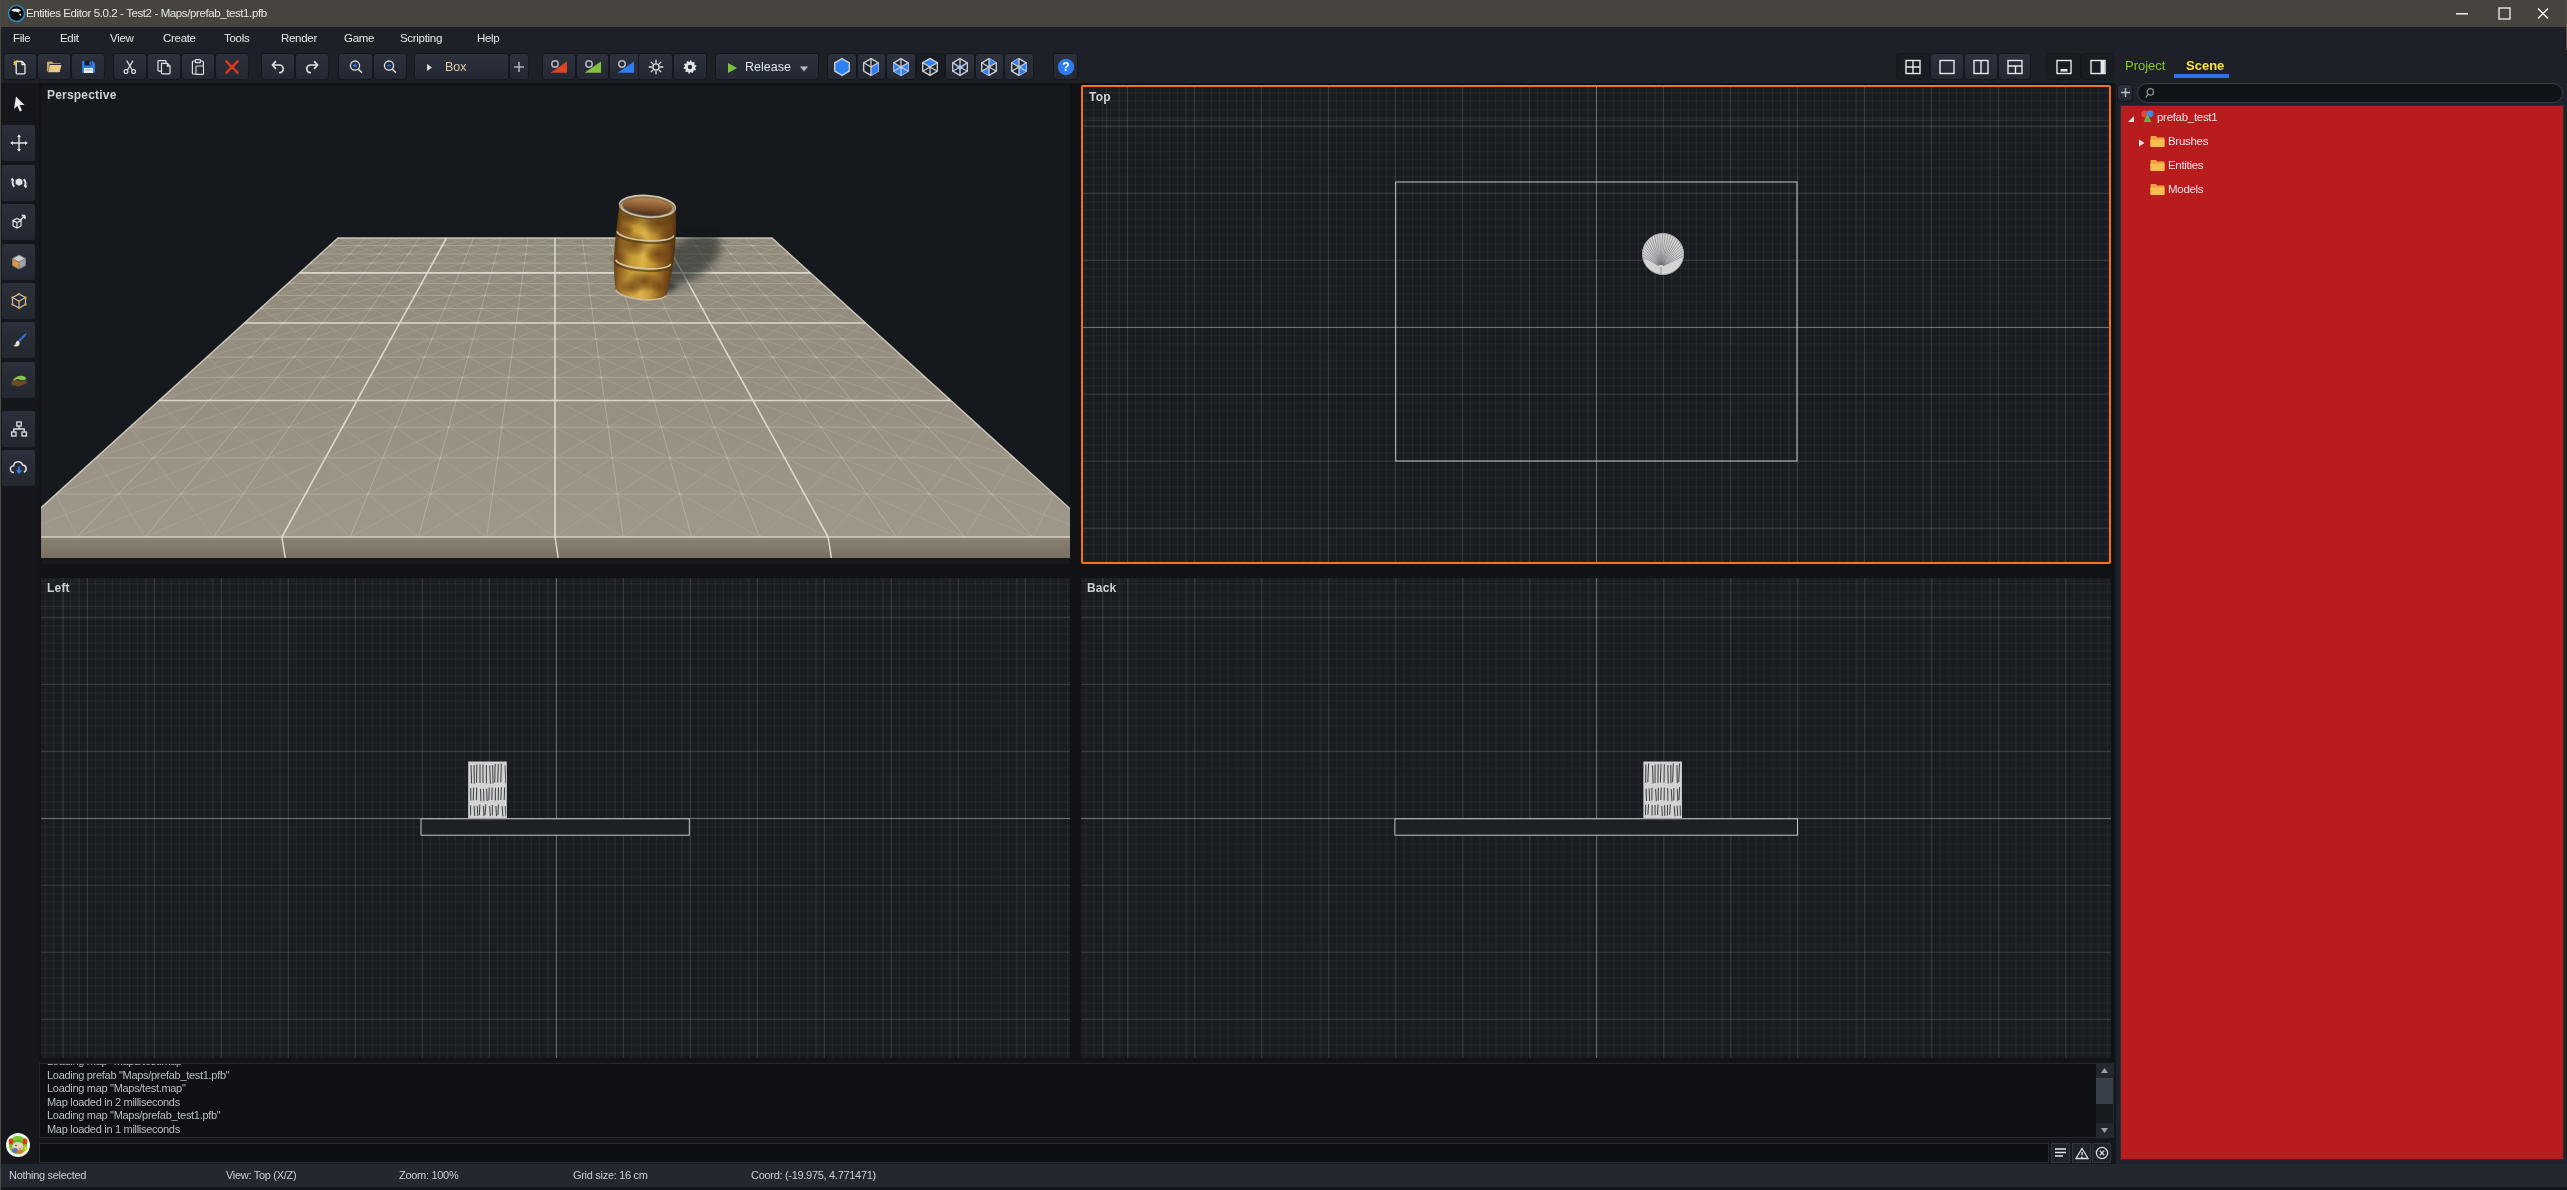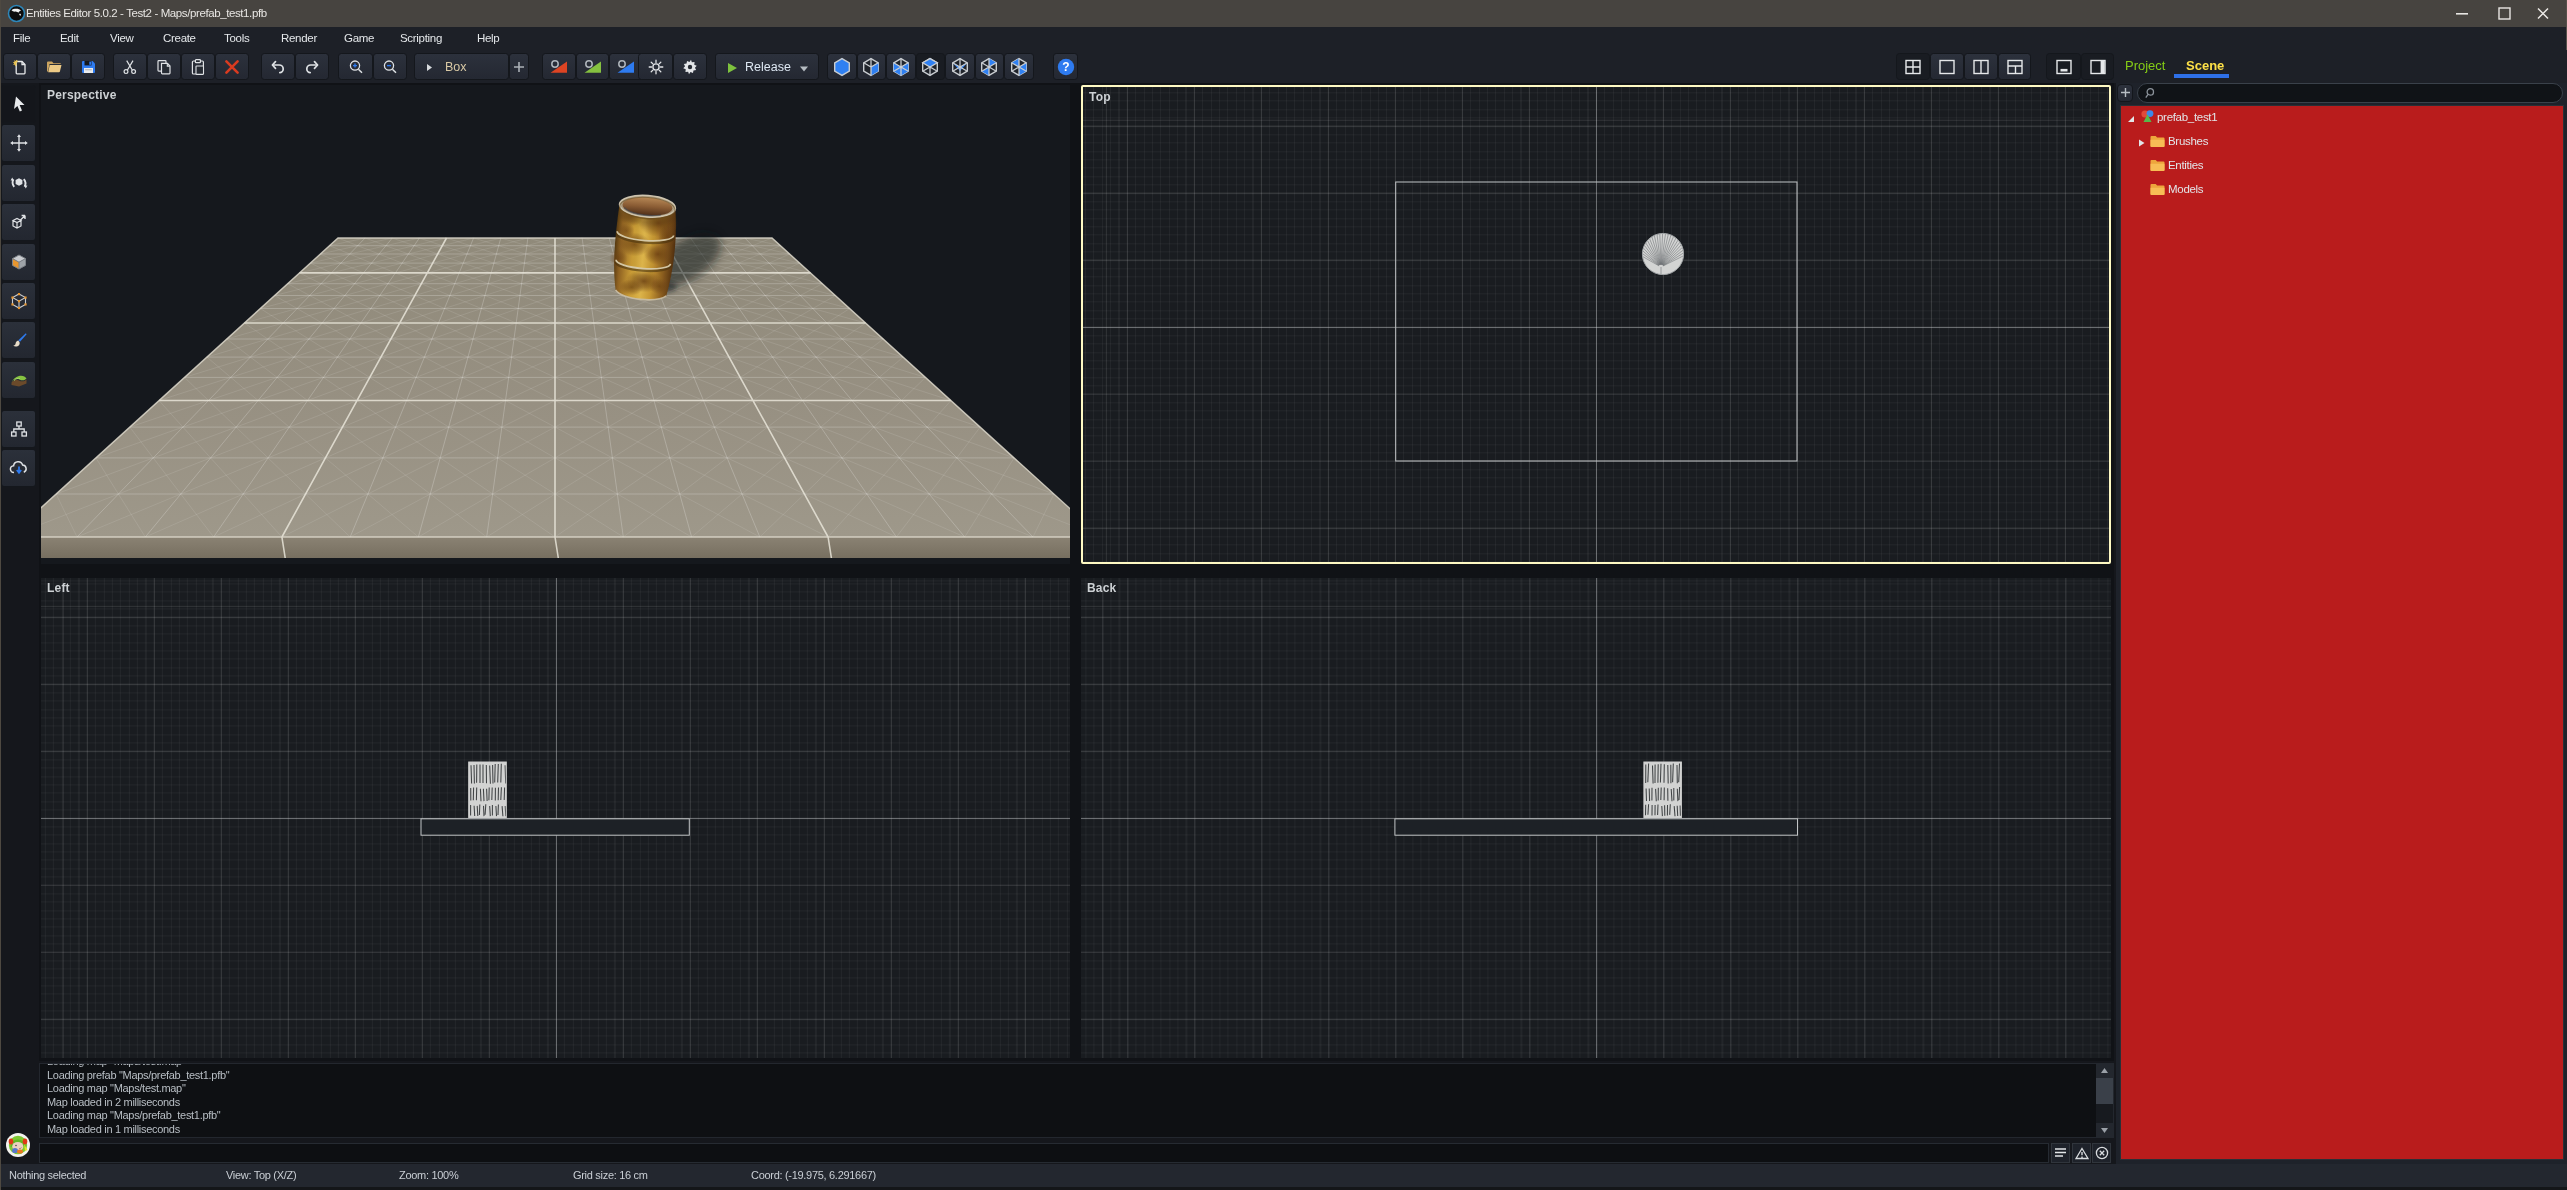--- a/index.html
+++ b/index.html
@@ -452,21 +452,21 @@
             <path d="M572.7,176.7 A27.3 6.8 0 0 0 627.3,176.7" fill="none" stroke="#d7cbab" stroke-opacity="0.95" stroke-width="1.7"></path>
             <path d="M574.5,207 C583,216.5 617,216.5 625.5,209" fill="none" stroke="#cabfa6" stroke-opacity="0.9" stroke-width="1.6"></path>
             <ellipse cx="600" cy="121" rx="28" ry="10.8" fill="#ac9c80"></ellipse>
             <ellipse cx="600" cy="121.3" rx="25" ry="9" fill="url(#barrelin)"></ellipse>
             <path d="M577 124 A25 9 0 0 0 614 129" fill="none" stroke="#3c4c5e" stroke-opacity="0.5" stroke-width="1.6"></path>
             <ellipse cx="600" cy="121" rx="28" ry="10.8" fill="none" stroke="#d3c9b4" stroke-opacity="0.95" stroke-width="1.6"></ellipse>
             <ellipse cx="600" cy="122.8" rx="27.6" ry="10.6" fill="none" stroke="#63481e" stroke-opacity="0.55" stroke-width="1.1"></ellipse>
           </g>
         </g>
       </svg><span class="vplabel">Perspective</span></div>
-    <div class="vp" style="left:1080px;top:85px;width:1030px;height:479px;border:2px solid #fef9c3;border-radius:2px;background:#191c20">
+    <div class="vp" style="left:1080px;top:85px;width:1030px;height:479px;border:2px solid #f97316;border-radius:2px;background:#191c20">
 <div style="position:absolute;left:0;top:0;width:1026px;height:475px;background-color:#191c20;background-image:repeating-linear-gradient(to right,rgba(255,255,255,0.10) 0 1px,transparent 1px 67.0px),repeating-linear-gradient(to bottom,rgba(255,255,255,0.10) 0 1px,transparent 1px 67.0px),repeating-linear-gradient(to right,rgba(255,255,255,0.045) 0 1px,transparent 1px 8.375px),repeating-linear-gradient(to bottom,rgba(255,255,255,0.045) 0 1px,transparent 1px 8.375px);background-position:43.9px 0,0 38.8px,2.0px 0,0 5.3px;">
 <div class="cline" style="left:512.9px;top:0;width:1px;height:475px"></div>
 <div class="cline" style="left:0;top:239.8px;width:1026px;height:1px"></div>
 <svg width="1026" height="475" style="position:absolute;left:0;top:0">
 <rect x="312.7" y="95" width="401.3" height="279" fill="none" stroke="#c2c5c7" stroke-width="1"></rect>
 <circle cx="580.0" cy="167.0" r="20.6" fill="#d3d4d3"></circle>
           <path d="M575.8 178.8L559.6 169.5M576.0 178.5L559.4 166.6M576.1 178.3L559.7 163.8M576.3 178.2L560.3 161.0M576.5 178.0L561.3 158.3M576.7 177.9L562.7 155.8M576.9 177.8L564.5 153.5M577.1 177.7L566.5 151.5M577.3 177.6L568.8 149.7M577.5 177.6L571.3 148.3M577.7 177.5L574.0 147.3M577.9 177.5L576.8 146.7M578.1 177.5L579.6 146.4M578.3 177.5L582.5 146.6M578.5 177.6L585.3 147.1M578.7 177.6L588.0 148.0M579.0 177.7L590.6 149.3M579.1 177.8L593.0 151.0M579.3 177.9L595.1 153.0M579.5 178.0L596.9 155.2M579.7 178.2L598.4 157.6M579.8 178.3L599.5 160.3M580.0 178.5L600.2 163.1M580.1 178.7L600.6 165.9M580.2 178.9L600.5 168.8" stroke="#666b6e" stroke-width="0.55" fill="none"></path>
           <path d="M578.0 180.0L578.0 187.1" stroke="#666b6e" stroke-width="0.55"></path>
           <circle cx="580.0" cy="167.0" r="20.6" fill="none" stroke="#a0a4a6" stroke-width="1"></circle>
         </svg>
@@ -595,15 +595,15 @@
 <ellipse cx="10" cy="18.5" rx="3" ry="2.6" fill="#5878c8"></ellipse>
 <ellipse cx="15" cy="19.5" rx="3" ry="2" fill="#e87820"></ellipse>
 <circle cx="11" cy="13.5" r="0.8" fill="#444"></circle>
 <path d="M14 16.5c1.2 0.3 2 -0.2 2.4-1" fill="none" stroke="#a06a50" stroke-width="0.8"></path>
 </svg>
     <div id="statusbar">
       <span style="left:8px">Nothing selected</span>
       <span style="left:225px">View: Top (X/Z)</span>
       <span style="left:398px">Zoom: 100%</span>
       <span style="left:572px">Grid size: 16 cm</span>
-      <span style="left:750px">Coord: (-19.975, 6.291667)</span>
+      <span style="left:750px">Coord: (-19.975, 4.771471)</span>
     </div>
     <div style="position:absolute;left:0;top:1187px;width:2567px;height:3px;background:#141619"></div>
   </div>
 </body></html>

